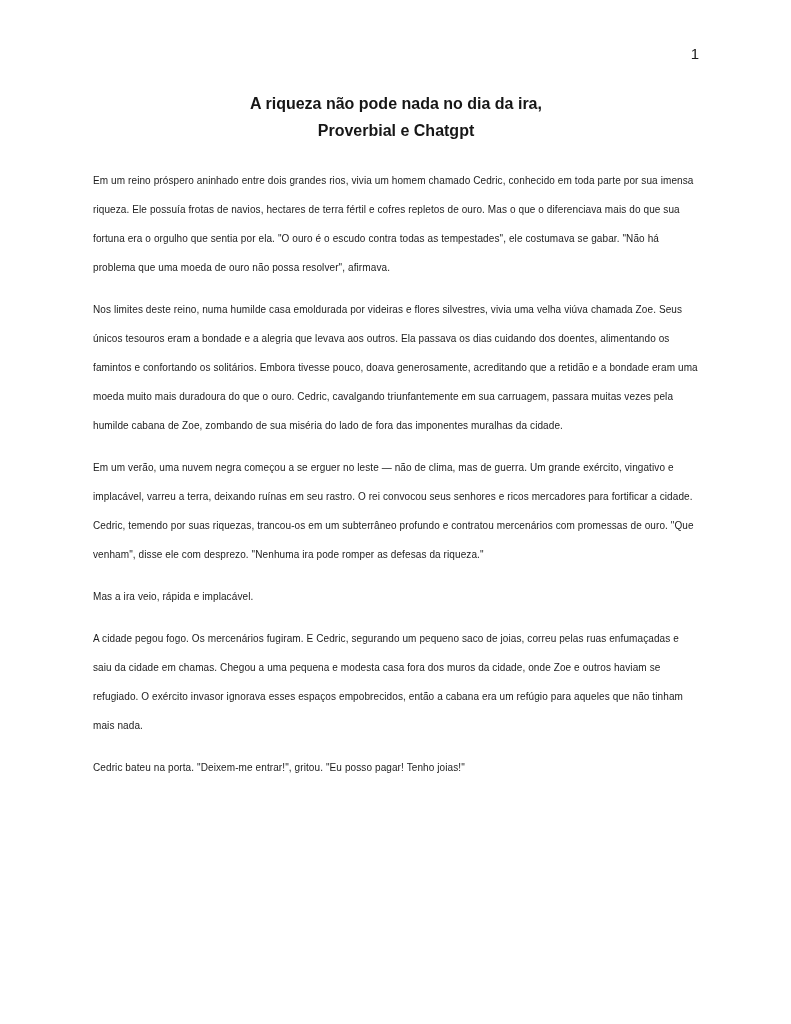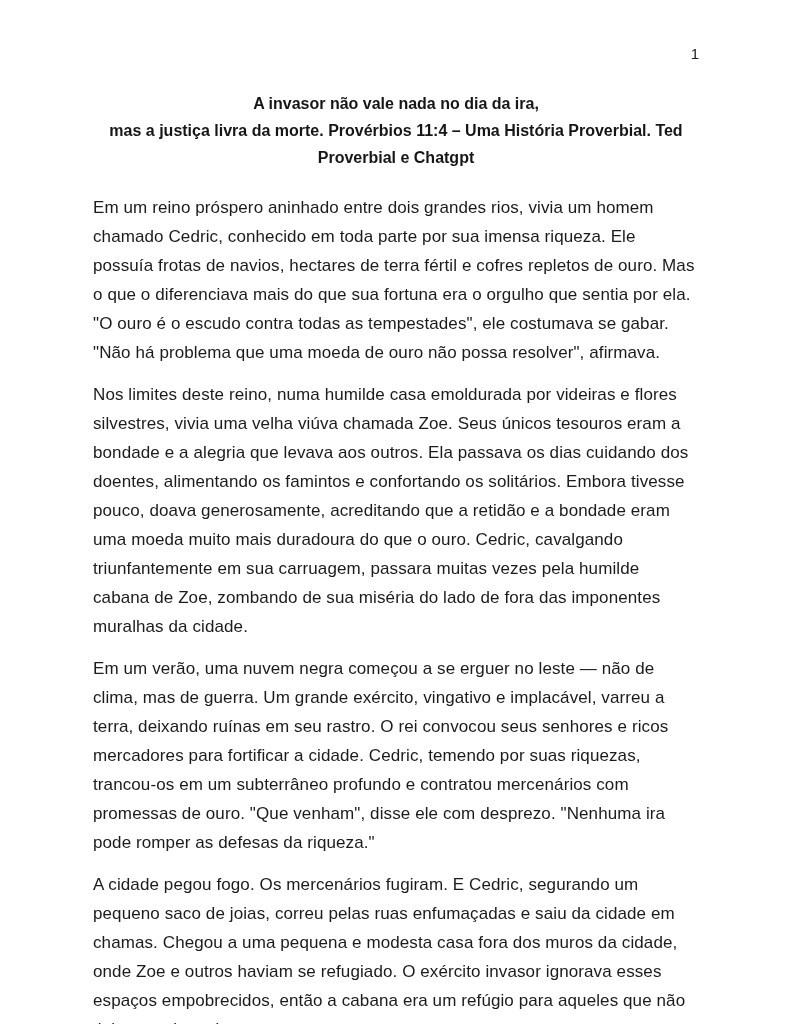--- a/index.html
+++ b/index.html
@@ -35,43 +35,42 @@
     font-weight: bold;
     text-align: center;
     line-height: 27px;
     margin: 0 0 22px 0;
     color: #161616;
   }
   .title .title-line {
     display: block;
   }
   .body-text p {
-    font-size: 17px;
+    font-size: 10px;
     line-height: 29px;
     margin: 0 0 13px 0;
     text-align: left;
     letter-spacing: 0.1px;
   }
 </style>
 </head>
 <body>
 
 <div class="page">
   <div class="page-number">1</div>
 
   <div class="content">
     <h1 class="title">
-      <span class="title-line">A invasor não vale nada no dia da ira,</span>
-      <span class="title-line">mas a justiça livra da morte. Provérbios 11:4 – Uma História Proverbial. Ted</span>
+      <span class="title-line">A riqueza não pode nada no dia da ira,</span>
       <span class="title-line">Proverbial e Chatgpt</span>
     </h1>
 
     <div class="body-text">
       <p>Em um reino próspero aninhado entre dois grandes rios, vivia um homem chamado Cedric, conhecido em toda parte por sua imensa riqueza. Ele possuía frotas de navios, hectares de terra fértil e cofres repletos de ouro. Mas o que o diferenciava mais do que sua fortuna era o orgulho que sentia por ela. "O ouro é o escudo contra todas as tempestades", ele costumava se gabar. "Não há problema que uma moeda de ouro não possa resolver", afirmava.</p>
       <p>Nos limites deste reino, numa humilde casa emoldurada por videiras e flores silvestres, vivia uma velha viúva chamada Zoe. Seus únicos tesouros eram a bondade e a alegria que levava aos outros. Ela passava os dias cuidando dos doentes, alimentando os famintos e confortando os solitários. Embora tivesse pouco, doava generosamente, acreditando que a retidão e a bondade eram uma moeda muito mais duradoura do que o ouro. Cedric, cavalgando triunfantemente em sua carruagem, passara muitas vezes pela humilde cabana de Zoe, zombando de sua miséria do lado de fora das imponentes muralhas da cidade.</p>
       <p>Em um verão, uma nuvem negra começou a se erguer no leste — não de clima, mas de guerra. Um grande exército, vingativo e implacável, varreu a terra, deixando ruínas em seu rastro. O rei convocou seus senhores e ricos mercadores para fortificar a cidade. Cedric, temendo por suas riquezas, trancou-os em um subterrâneo profundo e contratou mercenários com promessas de ouro. "Que venham", disse ele com desprezo. "Nenhuma ira pode romper as defesas da riqueza."</p>
+      <p>Mas a ira veio, rápida e implacável.</p>
       <p>A cidade pegou fogo. Os mercenários fugiram. E Cedric, segurando um pequeno saco de joias, correu pelas ruas enfumaçadas e saiu da cidade em chamas. Chegou a uma pequena e modesta casa fora dos muros da cidade, onde Zoe e outros haviam se refugiado. O exército invasor ignorava esses espaços empobrecidos, então a cabana era um refúgio para aqueles que não tinham mais nada.</p>
-      <p>Mas a ira veio, rápida e implacável.</p>
       <p>Cedric bateu na porta. "Deixem-me entrar!", gritou. "Eu posso pagar! Tenho joias!"</p>
 
     </div>
   </div>
 </div>
 
 </body></html>

